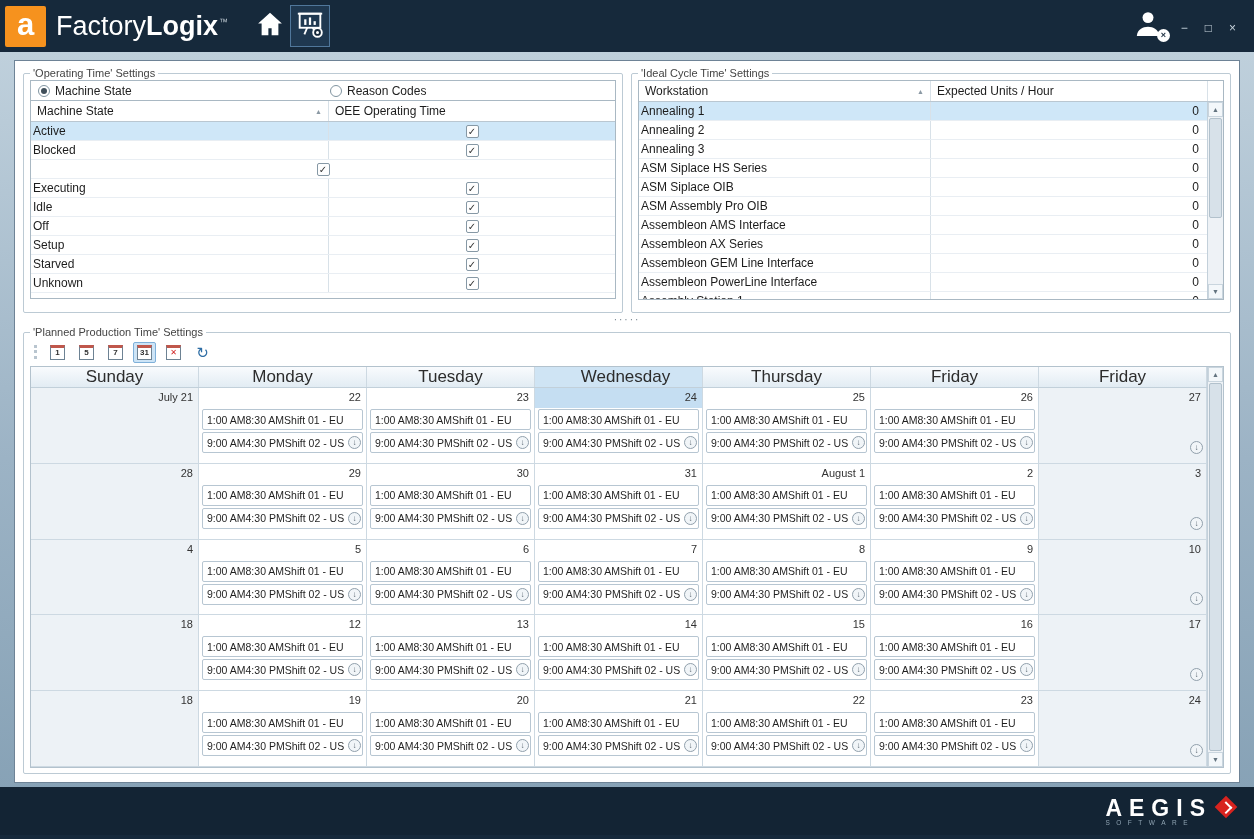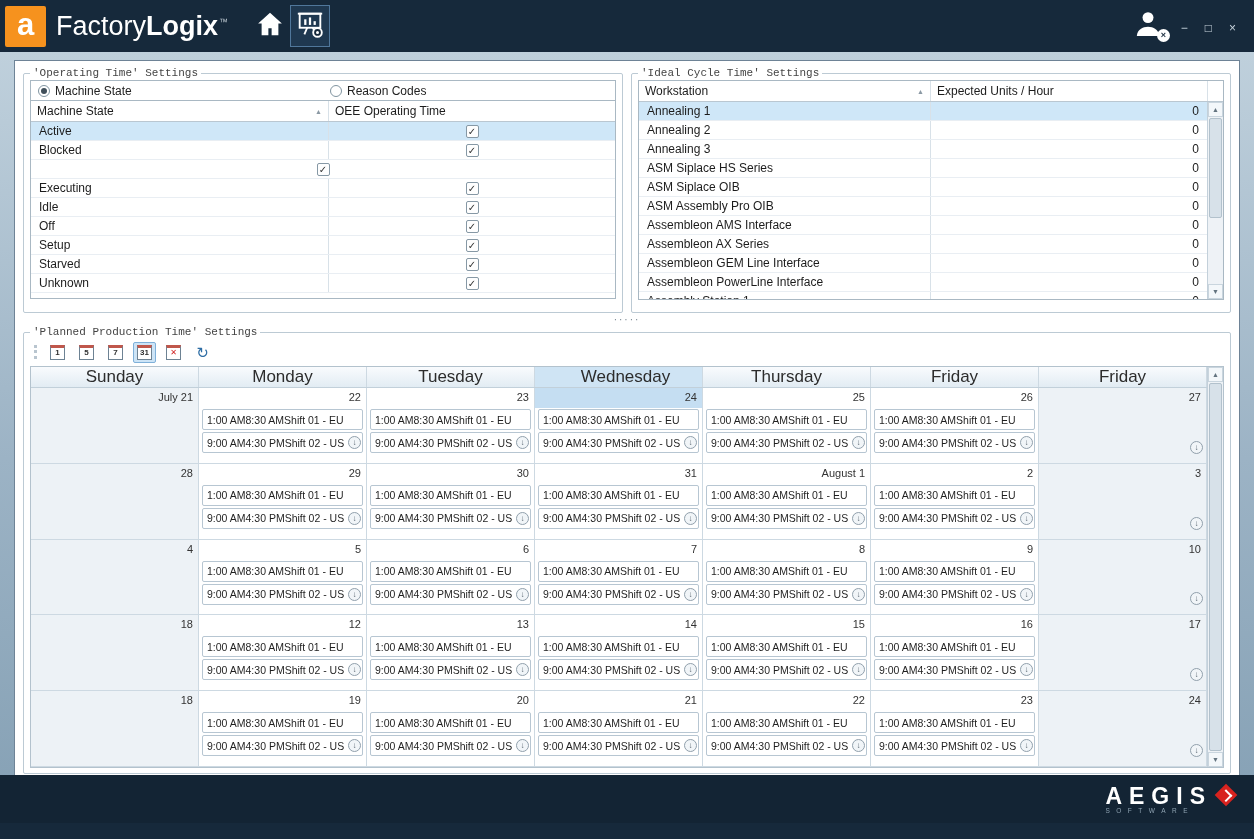--- a/index.html
+++ b/index.html
@@ -29,21 +29,21 @@
   .win-controls span { cursor:pointer; line-height:12px; }
 
   
   .frame { position:absolute; top:52px; bottom:48px; left:0; right:0;
     background:linear-gradient(180deg,#bfd0dc,#9cb3c5 55%,#87a2b6); padding:8px 14px; }
   .content { width:100%; height:100%; background:#fff; border:1px solid #6e8396; padding:6px 8px 8px; display:flex; flex-direction:column; }
 
   .top-row { display:flex; gap:8px; height:246px; flex:0 0 auto; }
 
   fieldset.group { border:1px solid #bccad4; border-radius:2px; margin:0; padding:1px 6px 5px; background:#fff; min-width:0; }
-  fieldset.group legend { font-size:11px; color:#444; padding:0 3px;font-family:Liberation Mono, monospace; }
+  fieldset.group legend { font-size:11px; color:#444; padding:0 3px; }
   .op-group { width:600px; }
   .ideal-group { flex:1; }
 
   
   .radio-bar { border:1px solid #a9b8c3; height:21px; display:flex; align-items:center; background:#fff; }
   .radio-opt { display:flex; align-items:center; gap:5px; font-size:12px; color:#222; padding-left:7px; width:50%; cursor:pointer; }
   .radio { width:12px; height:12px; min-width:12px; border:1px solid #8195a1; border-radius:50%; background:#fff; position:relative; }
   .radio.checked::after { content:""; position:absolute; left:2px; top:2px; right:2px; bottom:2px; background:#404f5a; border-radius:50%; }
 
   
@@ -57,21 +57,21 @@
   .th.op-c1, .tc.op-c1 { border-right:1px solid #d8e1e8; }
   .op-c2 { flex:1; }
   .ideal-c1 { width:292px; }
   .th.ideal-c1, .tc.ideal-c1 { border-right:1px solid #d8e1e8; }
   .ideal-c2 { flex:1; }
   .th.sb-cap { width:16px; padding:0; border-left:1px solid #d8e1e8; cursor:default; }
   .tbody-wrap { display:flex; flex:1; min-height:0; }
   .tbody { flex:1; min-width:0; }
   .trow { display:flex; height:19px; border-bottom:1px solid #e9eef3; cursor:pointer; }
   .trow.selected { background:#cfe7f8; }
-  .tc { display:flex; align-items:center; font-size:12px; color:#1c1c1c; padding:0 8px; }
+  .tc { display:flex; align-items:center; font-size:12px; color:#1c1c1c; padding:0 2px; }
   .tc.center { justify-content:center; }
   .tc.num { justify-content:flex-end; padding-right:8px; }
   .trow.partial { height:7px; overflow:hidden; border-bottom:none; }
   .trow.partial .tc { align-items:flex-start; padding-top:2px; }
   .checkbox { width:13px; height:13px; border:1px solid #8698a5; border-radius:2px; background:#fefefe;
     font-size:10px; line-height:11px; text-align:center; color:#333; cursor:pointer; }
 
   
   .vscroll { width:16px; border-left:1px solid #c3d0da; background:#eef2f6; display:flex; flex-direction:column; flex:0 0 auto; }
   .sb-btn { height:15px; font-size:7px; line-height:14px; text-align:center; color:#63737f; background:#f3f7fa; border:1px solid #c9d5de; cursor:pointer; flex:0 0 auto; }
@@ -107,21 +107,21 @@
   .day-cell.selected .day-num { background:#c5def2; }
   .shift-box { margin:1px 3px 2px 3px; height:21px; border:1px solid #b7c6d2; border-radius:2px; background:#fff;
     display:flex; align-items:center; padding:0 4px; font-size:10.5px; color:#1f1f1f;
     position:relative; white-space:nowrap; overflow:hidden; cursor:pointer; }
   .circle-icon { width:13px; height:13px; border:1px solid #91a0ac; border-radius:50%; background:#f1f5f8;
     color:#56646f; font-size:8px; line-height:11px; text-align:center; cursor:pointer; }
   .shift-box .circle-icon { position:absolute; right:1px; top:3px; }
   .more-icon { position:absolute; right:3px; bottom:9px; }
 
   
-  .footer { position:absolute; left:0; right:0; bottom:16px; height:48px; background:#132434;
+  .footer { position:absolute; left:0; right:0; bottom:4px; height:48px; background:#132434;
     display:flex; align-items:center; justify-content:flex-end; padding-right:18px; }
   .aegis { position:relative; padding-right:24px; }
   .aegis-name { display:block; color:#fff; font-size:23px; font-weight:700; letter-spacing:7px; line-height:22px; }
   .aegis-sub { display:block; color:#8fa3b2; font-size:6.5px; letter-spacing:6.5px; }
   .aegis-mark { position:absolute; right:2px; top:2px; width:16px; height:16px; background:#d8231f; transform:rotate(45deg); }
   .aegis-mark::after { content:""; position:absolute; left:4px; top:4px; width:7px; height:7px;
     border-right:2.5px solid #fff; border-top:2.5px solid #fff; }
 </style>
 </head>
 <body>

